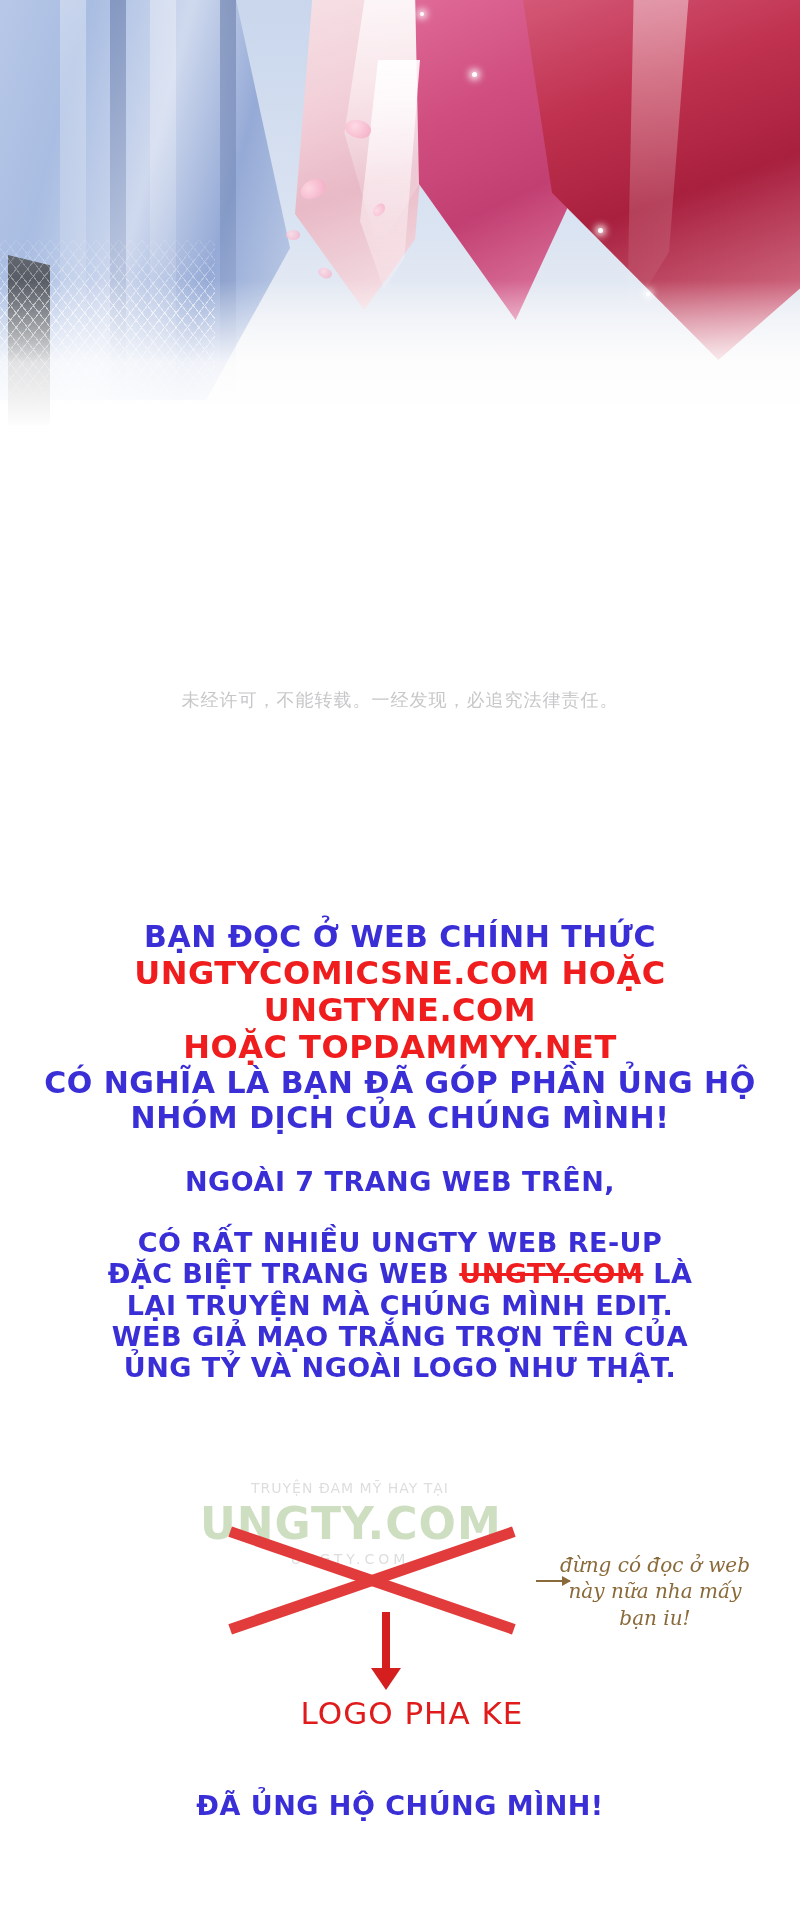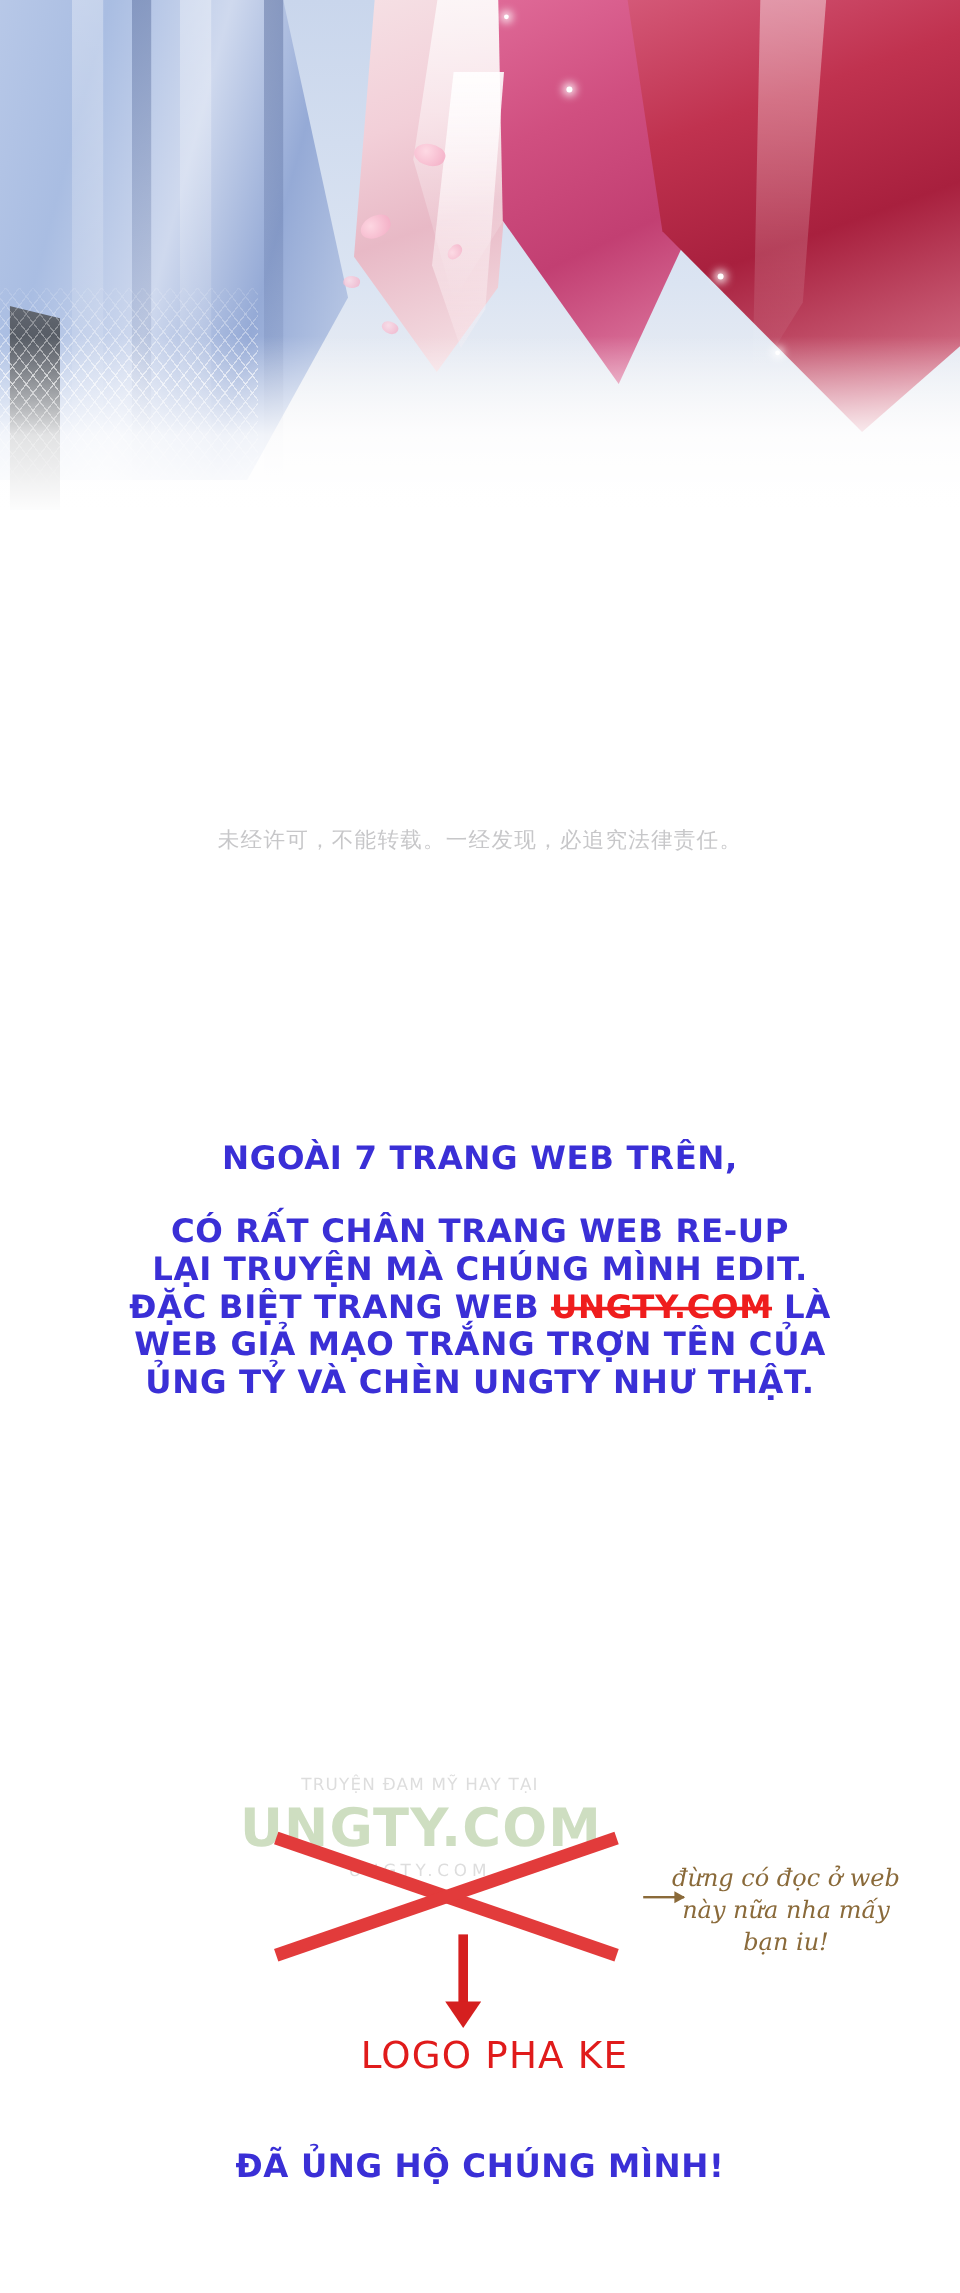--- a/index.html
+++ b/index.html
@@ -352,31 +352,38 @@
     <div class="sparkle" style="left:646px; top:292px; width:4px;height:4px"></div>
     <div class="sparkle" style="left:420px; top:12px; width:4px;height:4px"></div>
 
     <div class="fade-bottom"></div>
   </div>
 
   <div class="watermark">未经许可，不能转载。一经发现，必追究法律责任。</div>
 
   <div class="notice">
 
+    <div class="grp-1">
+      <div class="ln blue">BẠN ĐỌC Ở WEB CHÍNH THỨC</div>
+      <div class="ln red">UNGTYCOMICSNE.COM HOẶC UNGTYNE.COM</div>
+      <div class="ln red">HOẶC TOPDAMMYY.NET</div>
+      <div class="ln blue">CÓ NGHĨA LÀ BẠN ĐÃ GÓP PHẦN ỦNG HỘ</div>
+      <div class="ln blue">NHÓM DỊCH CỦA CHÚNG MÌNH!</div>
+    </div>
 
     <div class="grp-2 blue">
       <div class="ln">NGOÀI 7 TRANG WEB TRÊN,</div>
     </div>
 
     <div class="grp-3 blue">
-      <div class="ln">CÓ RẤT CHÂN TRANG WEB RE-UP</div>
+      <div class="ln">CÓ RẤT NHIỀU UNGTY WEB RE-UP</div>
+      <div class="ln"><span>ĐẶC BIỆT TRANG WEB </span><span class="strike">UNGTY.COM</span><span> LÀ</span></div>
       <div class="ln">LẠI TRUYỆN MÀ CHÚNG MÌNH EDIT.</div>
-      <div class="ln"><span>ĐẶC BIỆT TRANG WEB </span><span class="strike">UNGTY.COM</span><span> LÀ</span></div>
       <div class="ln">WEB GIẢ MẠO TRẮNG TRỢN TÊN CỦA</div>
-      <div class="ln">ỦNG TỶ VÀ CHÈN UNGTY NHƯ THẬT.</div>
+      <div class="ln">ỦNG TỶ VÀ NGOÀI LOGO NHƯ THẬT.</div>
     </div>
   </div>
 
   <div class="fake-wrap">
     <div class="fake-logo">
       <div class="sub">TRUYỆN ĐAM MỸ HAY TẠI</div>
       <div class="main">UNGTY.COM</div>
       <div class="dom">UNGTY.COM</div>
     </div>
     <div class="cross-bar a"></div>

